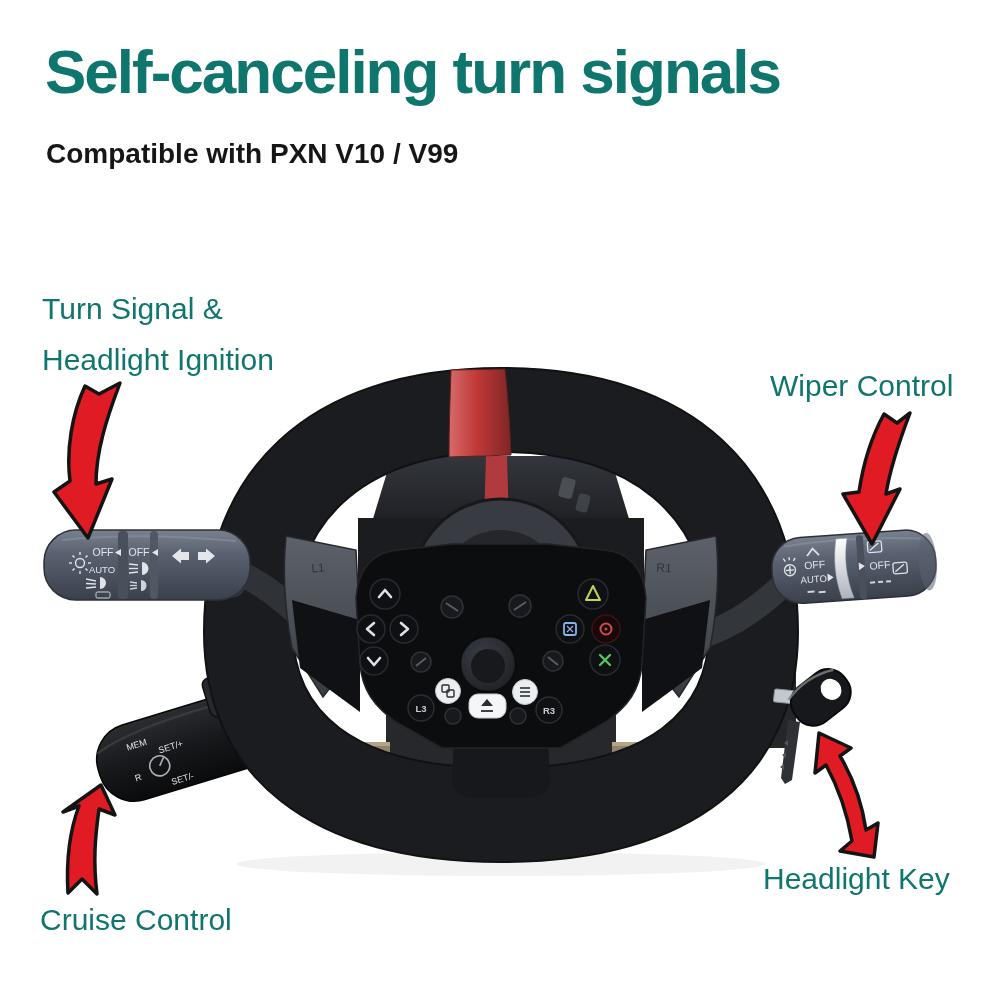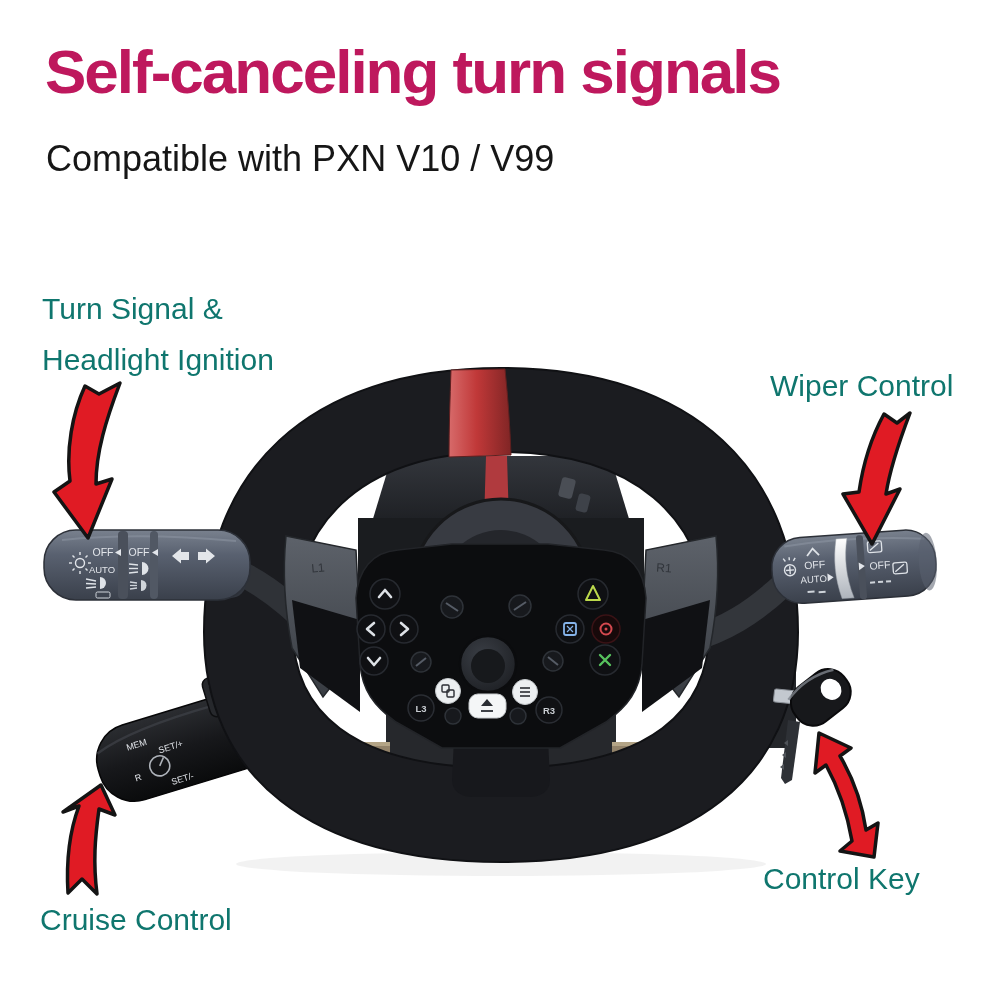--- a/index.html
+++ b/index.html
@@ -2,26 +2,26 @@
 <html><head>
 <meta charset="utf-8">
 <style>
   html,body{margin:0;padding:0;background:#ffffff;}
   .canvas{
     position:relative;width:1000px;height:1000px;background:#ffffff;
     font-family:"Liberation Sans",sans-serif;overflow:hidden;color:#1c1c1c;
   }
   .title{
     position:absolute;left:45px;top:36px;margin:0;
-    font-size:62px;font-weight:700;letter-spacing:-2px;color:#be185d;
+    font-size:62px;font-weight:700;letter-spacing:-2px;color:#0f766e;
     font-family:"Liberation Sans",sans-serif;
   }
   .subtitle{
     position:absolute;left:46px;top:138px;
-    font-size:36px;font-weight:400;color:#161616;letter-spacing:0px;
+    font-size:28px;font-weight:700;color:#161616;letter-spacing:0px;
   }
   .callout{
     position:absolute;font-size:30px;font-weight:400;color:#0f766e;line-height:51px;
   }
   .callout-ts{left:42px;top:283px;}
   .callout-wiper{left:770px;top:360px;}
   .callout-cruise{left:40px;top:894px;}
   .callout-ignition{left:763px;top:853px;}
   svg{position:absolute;left:0;top:0;}
   .mark{font-family:"Liberation Sans",sans-serif;fill:#e2e5ea;}
@@ -33,21 +33,21 @@
 
   <h1 class="title">Self-canceling turn signals</h1>
   <div class="subtitle">Compatible with PXN V10 / V99</div>
 
   <div class="callout callout-ts">
     <span style="display:block">Turn Signal &amp;</span>
     <span style="display:block">Headlight Ignition</span>
   </div>
   <div class="callout callout-wiper">Wiper Control</div>
   <div class="callout callout-cruise">Cruise Control</div>
-  <div class="callout callout-ignition">Control Key</div>
+  <div class="callout callout-ignition">Headlight Key</div>
 
   <svg width="1000" height="1000" viewBox="0 0 1000 1000">
     <defs>
       <linearGradient id="stalkGrad" x1="0" y1="0" x2="0" y2="1">
         <stop offset="0" stop-color="#79818e"></stop>
           <stop offset="0.35" stop-color="#596170"></stop>
           <stop offset="1" stop-color="#3a404b"></stop>
       </linearGradient>
       <linearGradient id="stripeGrad" x1="0" y1="0" x2="1" y2="0">
         <stop offset="0" stop-color="#d76a6a"></stop>

